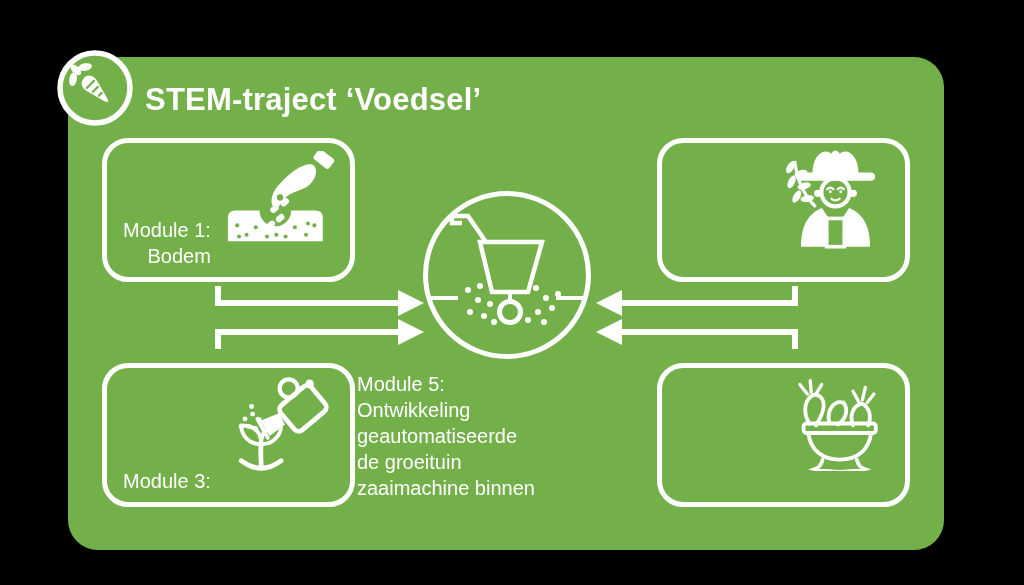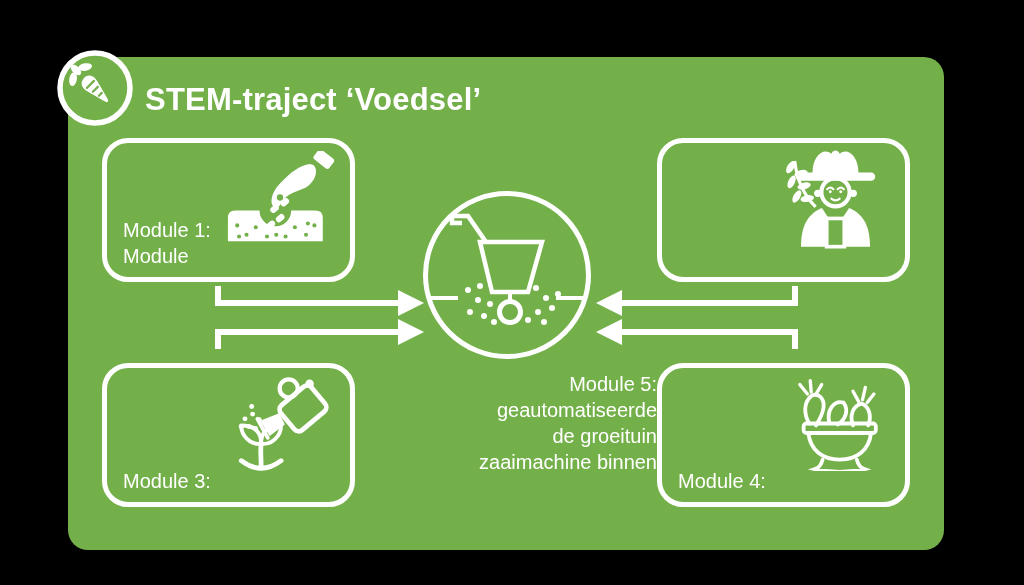--- a/index.html
+++ b/index.html
@@ -1,34 +1,34 @@
 <!DOCTYPE html>
 <html><head>
 <meta charset="utf-8">
 <style>
   html,body{margin:0;padding:0;background:#000;}
   .canvas{position:relative;width:1024px;height:585px;background:#000;overflow:hidden;
           font-family:"Liberation Sans",sans-serif;color:#fff;}
   .board{position:absolute;left:68px;top:57px;width:876px;height:493px;
-         background:#74b04a;border-radius:20px;}
+         background:#74b04a;border-radius:30px;}
   .title{position:absolute;left:77px;top:25px;font-size:31px;font-weight:bold;letter-spacing:.2px;}
   .badge{position:absolute;left:55px;top:48px;width:80px;height:80px;}
   .module-box{position:absolute;width:253px;height:144px;border:5px solid #fff;
               border-radius:26px;box-sizing:border-box;}
   .b1{left:34px;top:81px}.b2{left:589px;top:81px}.b3{left:34px;top:306px}.b4{left:589px;top:306px}
-  .box-text{position:absolute;left:16px;bottom:8px;font-size:20px;line-height:26px;white-space:nowrap;}
+  .box-text{position:absolute;left:16px;bottom:8px;font-size:20px;line-height:26px;white-space:nowrap;text-align:right;}
   .box-icon{position:absolute;}
   .icon-1{top:8px;right:14px;width:112px;height:93px}
   .icon-2{top:1px;right:12px;width:115px;height:105px}
   .icon-3{top:5px;right:10px;width:114px;height:105px}
   .icon-4{top:8px;right:14px;width:114px;height:95px}
   .center-circle{position:absolute;left:355px;top:134px;width:168px;height:168px;
                  border:5px solid #fff;border-radius:50%;box-sizing:border-box;}
   .center-circle svg{position:absolute;left:0;top:0;}
-  .center-text{position:absolute;left:289px;top:314px;width:300px;text-align:right;
+  .center-text{position:absolute;left:289px;top:314px;width:300px;text-align:left;
                font-size:20px;line-height:26px;}
   .arrows{position:absolute;left:0;top:0;}
   svg{display:block}
 </style>
 </head>
 <body>
 
 <div class="canvas">
 
   <div class="board">
@@ -58,21 +58,21 @@
           <g fill="#fff">
             <rect x="60" y="52" width="10" height="6.5" rx="3.2" transform="rotate(-40 65 55)"></rect>
             <rect x="49" y="59" width="10" height="6.5" rx="3.2" transform="rotate(-40 54 62)"></rect>
             <rect x="55" y="69" width="10" height="6.5" rx="3.2" transform="rotate(-40 60 72)"></rect>
             <rect x="45" y="76" width="10" height="6.5" rx="3.2" transform="rotate(-40 50 79)"></rect>
           </g>
         </svg>
       </span>
       <div class="box-text">
         <div>Module 1:</div>
-        <div>Module</div>
+        <div>Bodem</div>
       </div>
     </div>
 
     <div class="module-box b2">
       <span class="box-icon icon-2">
         <svg viewBox="0 0 110 100" width="100%" height="100%">
           <path d="M16,16 C18,34 24,48 36,60" stroke="#fff" stroke-width="3" fill="none"></path>
           <g fill="#fff">
             <ellipse cx="12" cy="22" rx="6.5" ry="3.2" transform="rotate(-60 12 22)"></ellipse>
             <ellipse cx="22" cy="28" rx="6.5" ry="3.2" transform="rotate(-15 22 28)"></ellipse>
@@ -136,21 +136,20 @@
             <path d="M55,49 C52,36 60,25 70,28 C76,36 72,46 64,51" stroke-width="4"></path>
             <path d="M80,52 C76,42 80,31 89,29 C97,32 100,42 96,52" stroke-width="4"></path>
             <path d="M86,27 L80,16 M90,25 L93,12 M95,28 L102,19" stroke-width="3.5"></path>
             <rect x="28" y="50" width="76" height="10" rx="3" stroke-width="4"></rect>
             <path d="M33,60 C35,78 48,88 66,88 C84,88 97,78 99,60" stroke-width="4"></path>
             <path d="M48,88 Q46,96 40,98 Q66,104 92,98 Q86,96 84,88" stroke-width="4"></path>
           </g>
         </svg>
       </span>
       <div class="box-text">
-        <div>Module 4:</div>
       </div>
     </div>
 
     <div class="center-circle">
       <svg viewBox="0 0 158 158" width="158" height="158">
         <g stroke="#fff" fill="none">
           <path d="M0,102 L30,102 M128,102 L158,102" stroke-width="4"></path>
           <path d="M52,46 L114,46 L100,96 L64,96 Z" stroke-width="4.5"></path>
           <path d="M58,46 L40,20 L24,20 M24,20 L24,27 L34,27" stroke-width="4.5"></path>
           <path d="M82,96 L82,105" stroke-width="4"></path>
@@ -170,20 +169,21 @@
             <circle cx="124" cy="112" r="3"></circle>
             <circle cx="130" cy="98" r="3"></circle>
           <circle cx="116" cy="126" r="3"></circle>
             <circle cx="100" cy="124" r="3"></circle>
         </g>
       </svg>
     </div>
 
     <div class="center-text">
       <div>Module 5:</div>
+      <div>Ontwikkeling</div>
       <div>geautomatiseerde</div>
       <div>de groeituin</div>
       <div>zaaimachine binnen</div>
     </div>
 
   </div>
 
   <svg class="arrows" viewBox="0 0 1024 585" width="1024" height="585">
     <g>
       <path d="M218,286 L218,303 L400,303" stroke="#fff" stroke-width="6" fill="none"></path>

